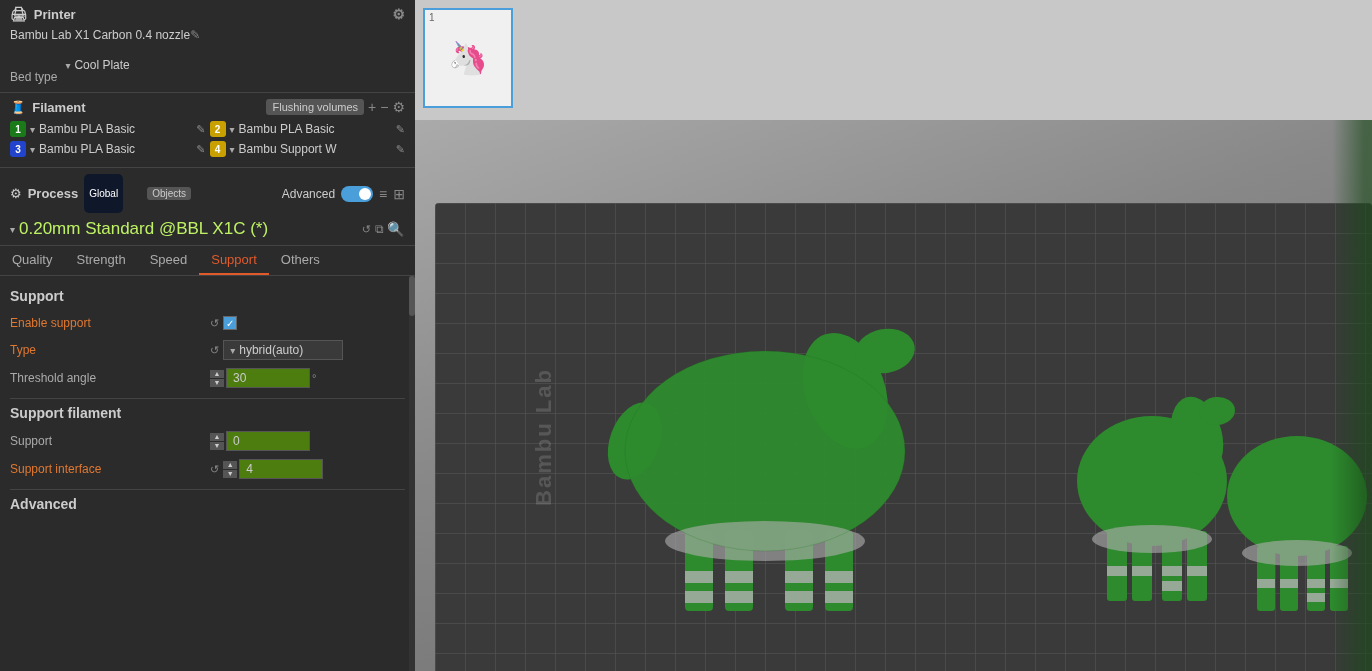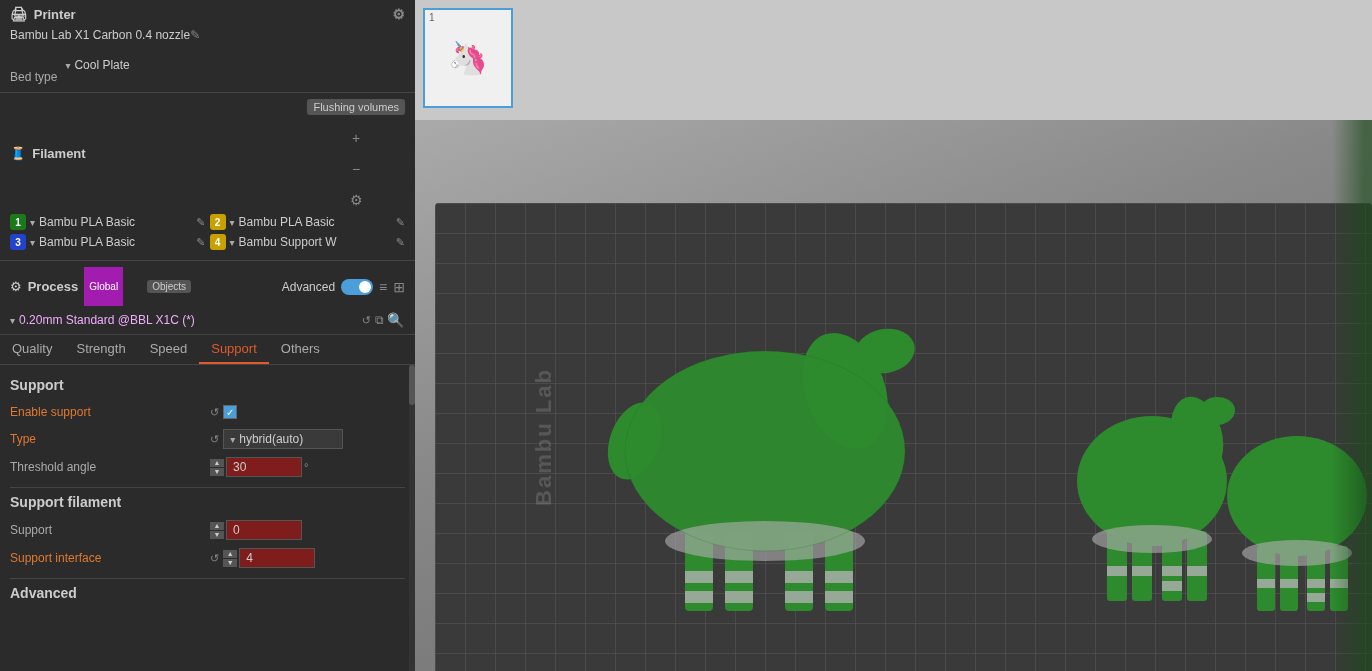--- a/index.html
+++ b/index.html
@@ -86,22 +86,21 @@
       border: none;
       color: #ccc;
       font-size: 11px;
       padding: 2px 6px;
       border-radius: 3px;
       cursor: pointer;
     }
     .filament-controls {
       display: flex;
       align-items: center;
-      gap: 15px;
-      flex-direction: column;
+      gap: 4px;
     }
     .filament-row {
       display: flex;
       align-items: center;
       gap: 4px;
       margin-bottom: 4px;
     }
     .filament-col {
       display: flex;
       flex: 1;
@@ -142,25 +141,25 @@
       border-bottom: 1px solid #444;
     }
     .process-header {
       display: flex;
       align-items: center;
       gap: 6px;
       margin-bottom: 6px;
     }
     .process-label { font-weight: 600; color: #ccc; }
     .badge-global {
-      background: #a21caf;
+      background: #0f172a;
       color: white;
       font-size: 10px;
       padding: 14px 5px;
-      border-radius: 0;
+      border-radius: 5px;
     }
     .badge-objects {
       background: #555;
       color: #ccc;
       font-size: 10px;
       padding: 1px 5px;
       border-radius: 3px;
       margin-left: 18px;
     }
     .process-right {
@@ -188,21 +187,21 @@
       top: 2px;
       right: 2px;
     }
     .preset-row {
       display: flex;
       align-items: center;
       gap: 4px;
       color: #aaa;
       font-size: 12px;
     }
-    .preset-name { color: #f0abfc; font-size: 12px; flex: 1; }
+    .preset-name { color: #bef264; font-size: 17px; flex: 1; }
 
     
     .tabs-row {
       display: flex;
       border-bottom: 1px solid #444;
       background: #2b2b2b;
     }
     .tab-item {
       padding: 6px 12px;
       font-size: 13px;
@@ -263,26 +262,26 @@
       cursor: pointer;
     }
     .checkbox-empty {
       width: 14px;
       height: 14px;
       border: 1px solid #666;
       background: #3a3a3a;
       cursor: pointer;
     }
     .number-input {
-      background: #7f1d1d;
+      background: #4d7c0f;
       border: 1px solid #555;
       color: #ccc;
       font-size: 12px;
       padding: 2px 6px;
-      width: 76px;
+      width: 84px;
       text-align: left;
       display: flex;
       align-items: center;
     }
     .number-input-wrapper {
       display: flex;
       align-items: center;
       gap: 2px;
     }
     .stepper {

